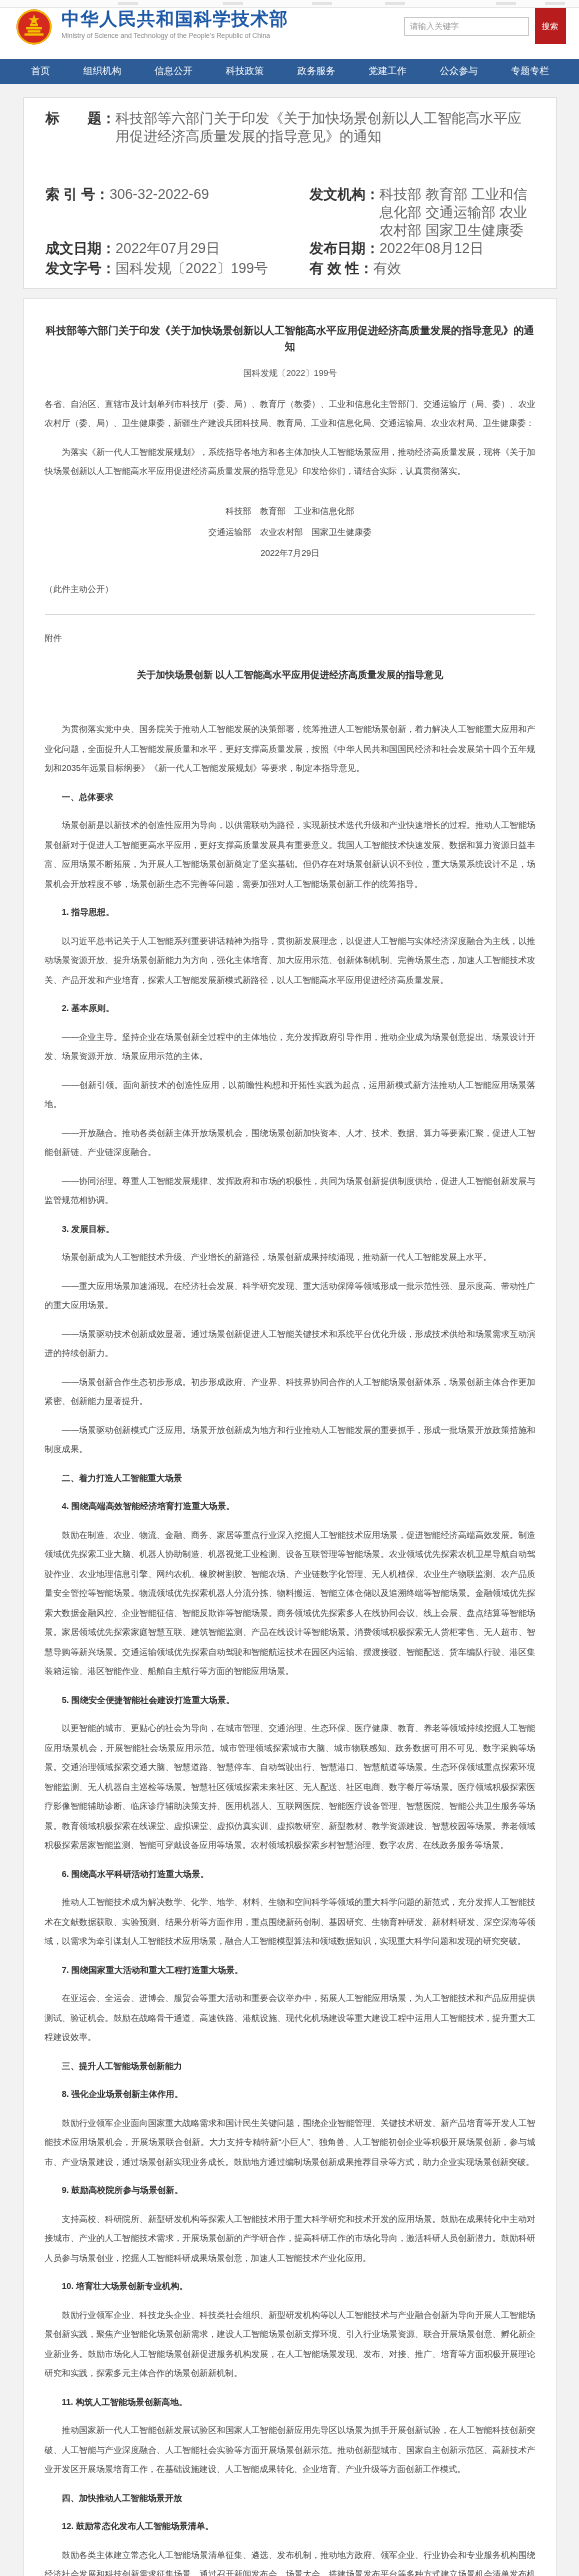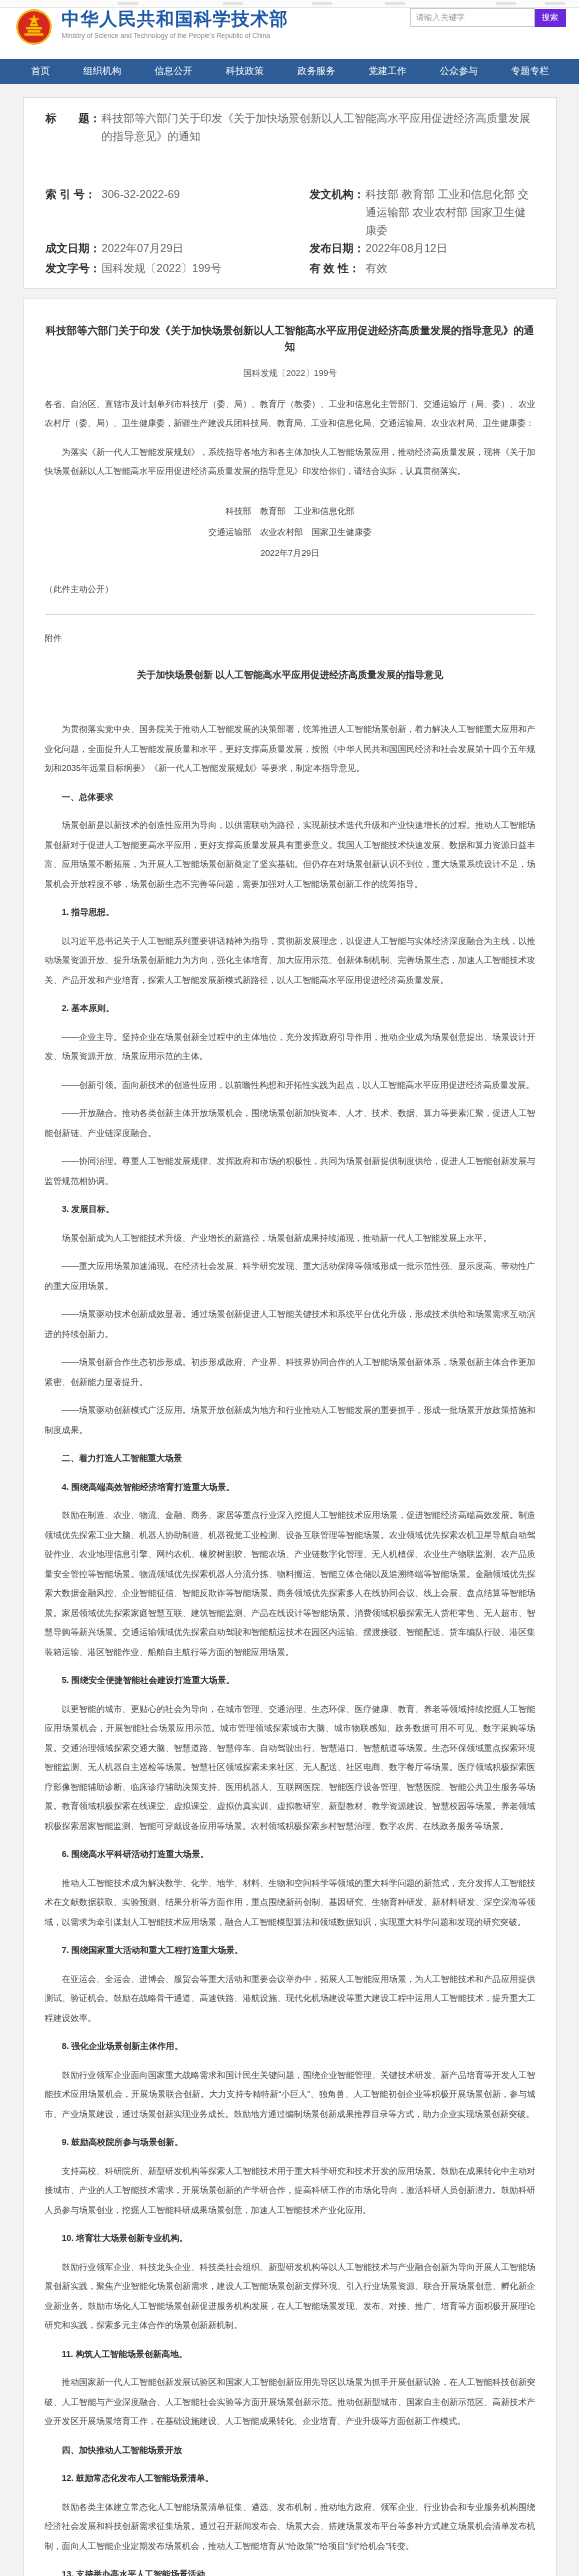--- a/index.html
+++ b/index.html
@@ -19,41 +19,41 @@
   .top-strip span { position: absolute; top: 1.8px; height: 3.6px; width: 20px; background: #e3e3e3; }
   
   .site-header {
     height: 51px; background: #fff;
     display: flex; align-items: flex-start; padding: 0 14.5px;
   }
   .emblem { width: 38px; height: 38px; flex: 0 0 38px; }
   .site-titles { margin-left: 9px; flex: 1; }
   .site-title-cn { color: #1e5aa8; font-size: 18px; font-weight: bold; letter-spacing: 0.9px; line-height: 22px; }
   .site-title-en { color: #8a8a8a; font-size: 6.8px; margin-top: 1.8px; }
-  .search-box { display: flex; align-items: center; }
+  .search-box { display: flex; align-items: center; gap: 6px; }
   .search-input {
     width: 125px; height: 19px; border: 0.9px solid #c9c9c9; background: #fff;
     font-size: 8.2px; padding: 0 5.4px; color: #555; outline: none;
     font-family: "Liberation Sans", sans-serif;
   }
   .search-input::placeholder { color: #999; }
   .search-btn {
-    height: 18px; width: 31px; background: #6d28d9; color: #fff; border: none;
+    height: 36px; width: 31px; background: #b91c1c; color: #fff; border: none;
     font-size: 8.2px; cursor: pointer; font-family: "Liberation Sans", sans-serif;
   }
   
   .nav {
     height: 24.5px; background: #2d5c96; display: flex; align-items: center;
     justify-content: space-between; padding: 0 31px;
   }
   .nav-item { color: #fff; font-size: 9.5px; cursor: pointer; white-space: nowrap; text-align: right; }
   
   .meta-card {
     margin: 13.6px 22.6px 0; background: #fff; border: 0.9px solid #e0e0e0;
-    padding: 11px 22px 9px; font-size: 11px; line-height: 18px;
+    padding: 11px 22px 9px; font-size: 14px; line-height: 18px;
   }
   .meta-row { display: flex; align-items: flex-start; min-height: 20px; }
   .meta-label { flex: 0 0 56px; font-weight: bold; color: #333; white-space: nowrap; }
   .meta-value { flex: 1; color: #666; }
   .meta-cols { display: grid; grid-template-columns: 54% 46%; margin-top: 40px; }
   
   .doc-card {
     margin: 9px 22.6px 0; background: #fff; border: 0.9px solid #e5e5e5;
     padding: 23.5px 21px 54px; min-height: 2446px;
   }
@@ -168,38 +168,39 @@
       <div class="blk-divider"></div>
       <div class="blk blk-attach-label">附件</div>
       <div class="blk blk-attach-title">关于加快场景创新 以人工智能高水平应用促进经济高质量发展的指导意见</div>
       <div class="blk blk-para">为贯彻落实党中央、国务院关于推动人工智能发展的决策部署，统筹推进人工智能场景创新，着力解决人工智能重大应用和产业化问题，全面提升人工智能发展质量和水平，更好支撑高质量发展，按照《中华人民共和国国民经济和社会发展第十四个五年规划和2035年远景目标纲要》《新一代人工智能发展规划》等要求，制定本指导意见。</div>
       <div class="blk blk-h1">一、总体要求</div>
       <div class="blk blk-para">场景创新是以新技术的创造性应用为导向，以供需联动为路径，实现新技术迭代升级和产业快速增长的过程。推动人工智能场景创新对于促进人工智能更高水平应用，更好支撑高质量发展具有重要意义。我国人工智能技术快速发展、数据和算力资源日益丰富、应用场景不断拓展，为开展人工智能场景创新奠定了坚实基础。但仍存在对场景创新认识不到位，重大场景系统设计不足，场景机会开放程度不够，场景创新生态不完善等问题，需要加强对人工智能场景创新工作的统筹指导。</div>
       <div class="blk blk-h2">1. 指导思想。</div>
       <div class="blk blk-para">以习近平总书记关于人工智能系列重要讲话精神为指导，贯彻新发展理念，以促进人工智能与实体经济深度融合为主线，以推动场景资源开放、提升场景创新能力为方向，强化主体培育、加大应用示范、创新体制机制、完善场景生态，加速人工智能技术攻关、产品开发和产业培育，探索人工智能发展新模式新路径，以人工智能高水平应用促进经济高质量发展。</div>
       <div class="blk blk-h2">2. 基本原则。</div>
       <div class="blk blk-para">——企业主导。坚持企业在场景创新全过程中的主体地位，充分发挥政府引导作用，推动企业成为场景创意提出、场景设计开发、场景资源开放、场景应用示范的主体。</div>
-      <div class="blk blk-para">——创新引领。面向新技术的创造性应用，以前瞻性构想和开拓性实践为起点，以人工智能高水平应用促进经济高质量发展。</div>
+      <div class="blk blk-para">——创新引领。面向新技术的创造性应用，以前瞻性构想和开拓性实践为起点，运用新模式新方法推动人工智能应用场景落地。</div>
       <div class="blk blk-para">——开放融合。推动各类创新主体开放场景机会，围绕场景创新加快资本、人才、技术、数据、算力等要素汇聚，促进人工智能创新链、产业链深度融合。</div>
       <div class="blk blk-para">——协同治理。尊重人工智能发展规律、发挥政府和市场的积极性，共同为场景创新提供制度供给，促进人工智能创新发展与监管规范相协调。</div>
       <div class="blk blk-h2">3. 发展目标。</div>
       <div class="blk blk-para">场景创新成为人工智能技术升级、产业增长的新路径，场景创新成果持续涌现，推动新一代人工智能发展上水平。</div>
       <div class="blk blk-para">——重大应用场景加速涌现。在经济社会发展、科学研究发现、重大活动保障等领域形成一批示范性强、显示度高、带动性广的重大应用场景。</div>
       <div class="blk blk-para">——场景驱动技术创新成效显著。通过场景创新促进人工智能关键技术和系统平台优化升级，形成技术供给和场景需求互动演进的持续创新力。</div>
       <div class="blk blk-para">——场景创新合作生态初步形成。初步形成政府、产业界、科技界协同合作的人工智能场景创新体系，场景创新主体合作更加紧密、创新能力显著提升。</div>
       <div class="blk blk-para">——场景驱动创新模式广泛应用。场景开放创新成为地方和行业推动人工智能发展的重要抓手，形成一批场景开放政策措施和制度成果。</div>
       <div class="blk blk-h1">二、着力打造人工智能重大场景</div>
       <div class="blk blk-h2">4. 围绕高端高效智能经济培育打造重大场景。</div>
       <div class="blk blk-para">鼓励在制造、农业、物流、金融、商务、家居等重点行业深入挖掘人工智能技术应用场景，促进智能经济高端高效发展。制造领域优先探索工业大脑、机器人协助制造、机器视觉工业检测、设备互联管理等智能场景。农业领域优先探索农机卫星导航自动驾驶作业、农业地理信息引擎、网约农机、橡胶树割胶、智能农场、产业链数字化管理、无人机植保、农业生产物联监测、农产品质量安全管控等智能场景。物流领域优先探索机器人分流分拣、物料搬运、智能立体仓储以及追溯终端等智能场景。金融领域优先探索大数据金融风控、企业智能征信、智能反欺诈等智能场景。商务领域优先探索多人在线协同会议、线上会展、盘点结算等智能场景。家居领域优先探索家庭智慧互联、建筑智能监测、产品在线设计等智能场景。消费领域积极探索无人货柜零售、无人超市、智慧导购等新兴场景。交通运输领域优先探索自动驾驶和智能航运技术在园区内运输、摆渡接驳、智能配送、货车编队行驶、港区集装箱运输、港区智能作业、船舶自主航行等方面的智能应用场景。</div>
       <div class="blk blk-h2">5. 围绕安全便捷智能社会建设打造重大场景。</div>
       <div class="blk blk-para">以更智能的城市、更贴心的社会为导向，在城市管理、交通治理、生态环保、医疗健康、教育、养老等领域持续挖掘人工智能应用场景机会，开展智能社会场景应用示范。城市管理领域探索城市大脑、城市物联感知、政务数据可用不可见、数字采购等场景。交通治理领域探索交通大脑、智慧道路、智慧停车、自动驾驶出行、智慧港口、智慧航道等场景。生态环保领域重点探索环境智能监测、无人机器自主巡检等场景。智慧社区领域探索未来社区、无人配送、社区电商、数字餐厅等场景。医疗领域积极探索医疗影像智能辅助诊断、临床诊疗辅助决策支持、医用机器人、互联网医院、智能医疗设备管理、智慧医院、智能公共卫生服务等场景。教育领域积极探索在线课堂、虚拟课堂、虚拟仿真实训、虚拟教研室、新型教材、教学资源建设、智慧校园等场景。养老领域积极探索居家智能监测、智能可穿戴设备应用等场景。农村领域积极探索乡村智慧治理、数字农房、在线政务服务等场景。</div>
       <div class="blk blk-h2">6. 围绕高水平科研活动打造重大场景。</div>
       <div class="blk blk-para">推动人工智能技术成为解决数学、化学、地学、材料、生物和空间科学等领域的重大科学问题的新范式，充分发挥人工智能技术在文献数据获取、实验预测、结果分析等方面作用，重点围绕新药创制、基因研究、生物育种研发、新材料研发、深空深海等领域，以需求为牵引谋划人工智能技术应用场景，融合人工智能模型算法和领域数据知识，实现重大科学问题和发现的研究突破。</div>
       <div class="blk blk-h2">7. 围绕国家重大活动和重大工程打造重大场景。</div>
       <div class="blk blk-para">在亚运会、全运会、进博会、服贸会等重大活动和重要会议举办中，拓展人工智能应用场景，为人工智能技术和产品应用提供测试、验证机会。鼓励在战略骨干通道、高速铁路、港航设施、现代化机场建设等重大建设工程中运用人工智能技术，提升重大工程建设效率。</div>
+      <div class="blk blk-h1">三、提升人工智能场景创新能力</div>
       <div class="blk blk-h2">8. 强化企业场景创新主体作用。</div>
       <div class="blk blk-para">鼓励行业领军企业面向国家重大战略需求和国计民生关键问题，围绕企业智能管理、关键技术研发、新产品培育等开发人工智能技术应用场景机会，开展场景联合创新。大力支持专精特新“小巨人”、独角兽、人工智能初创企业等积极开展场景创新，参与城市、产业场景建设，通过场景创新实现业务成长。鼓励地方通过编制场景创新成果推荐目录等方式，助力企业实现场景创新突破。</div>
       <div class="blk blk-h2">9. 鼓励高校院所参与场景创新。</div>
       <div class="blk blk-para">支持高校、科研院所、新型研发机构等探索人工智能技术用于重大科学研究和技术开发的应用场景。鼓励在成果转化中主动对接城市、产业的人工智能技术需求，开展场景创新的产学研合作，提高科研工作的市场化导向，激活科研人员创新潜力。鼓励科研人员参与场景创业，挖掘人工智能科研成果场景创意，加速人工智能技术产业化应用。</div>
       <div class="blk blk-h2">10. 培育壮大场景创新专业机构。</div>
       <div class="blk blk-para">鼓励行业领军企业、科技龙头企业、科技类社会组织、新型研发机构等以人工智能技术与产业融合创新为导向开展人工智能场景创新实践，聚焦产业智能化场景创新需求，建设人工智能场景创新支撑环境、引入行业场景资源、联合开展场景创意、孵化新企业新业务。鼓励市场化人工智能场景创新促进服务机构发展，在人工智能场景发现、发布、对接、推广、培育等方面积极开展理论研究和实践，探索多元主体合作的场景创新新机制。</div>
       <div class="blk blk-h2">11. 构筑人工智能场景创新高地。</div>
       <div class="blk blk-para">推动国家新一代人工智能创新发展试验区和国家人工智能创新应用先导区以场景为抓手开展创新试验，在人工智能科技创新突破、人工智能与产业深度融合、人工智能社会实验等方面开展场景创新示范。推动创新型城市、国家自主创新示范区、高新技术产业开发区开展场景培育工作，在基础设施建设、人工智能成果转化、企业培育、产业升级等方面创新工作模式。</div>
       <div class="blk blk-h1">四、加快推动人工智能场景开放</div>
       <div class="blk blk-h2">12. 鼓励常态化发布人工智能场景清单。</div>

